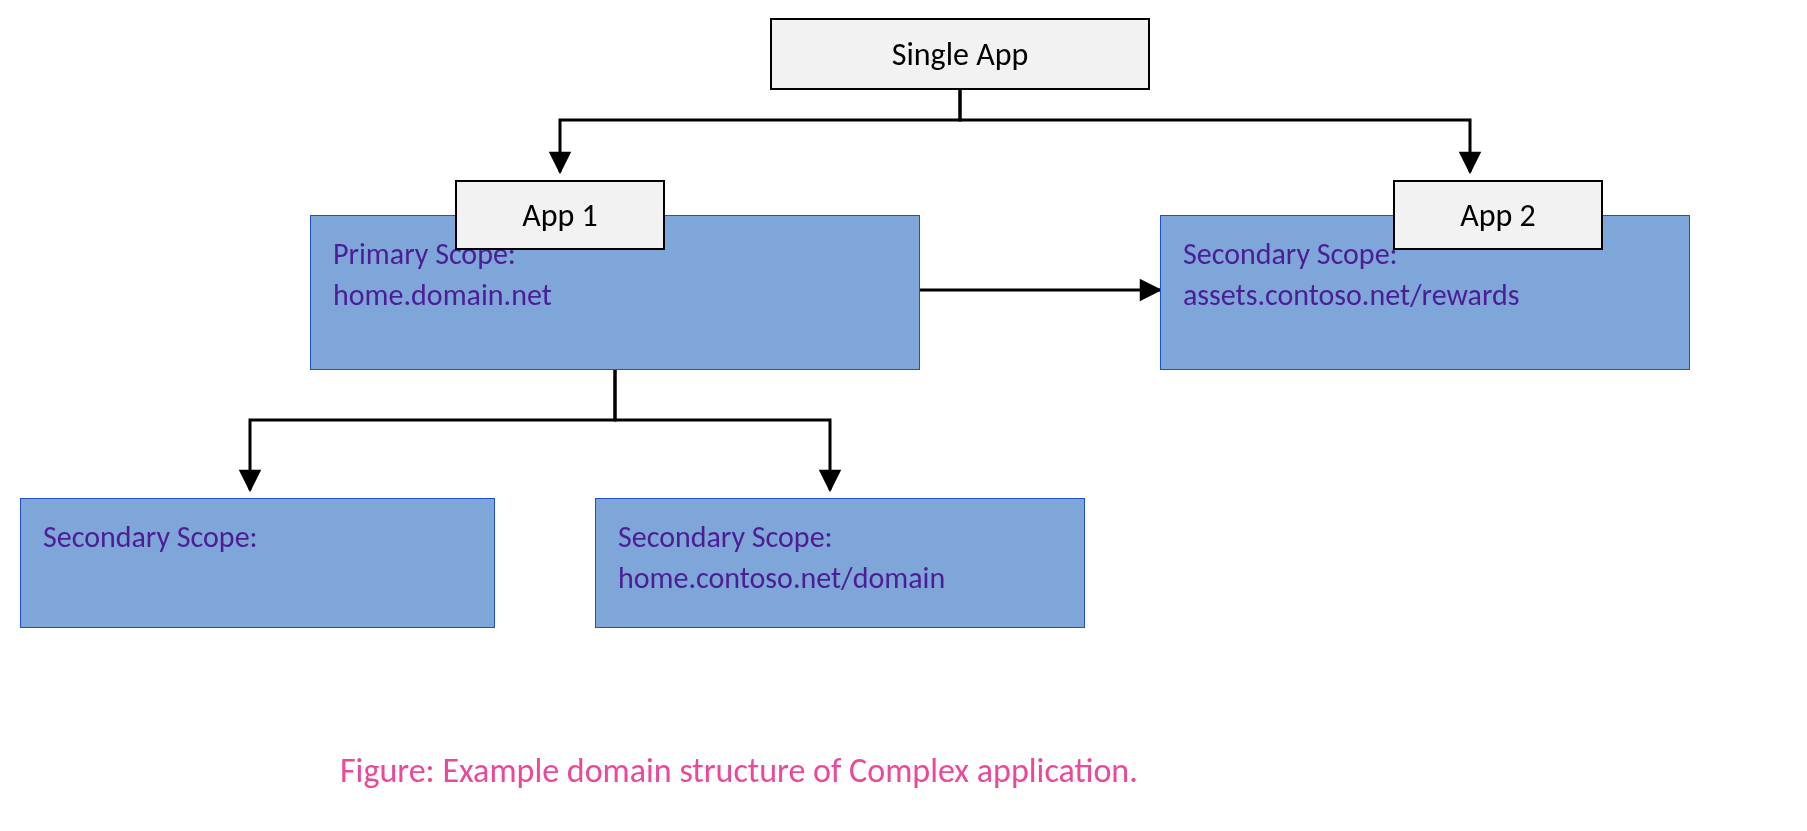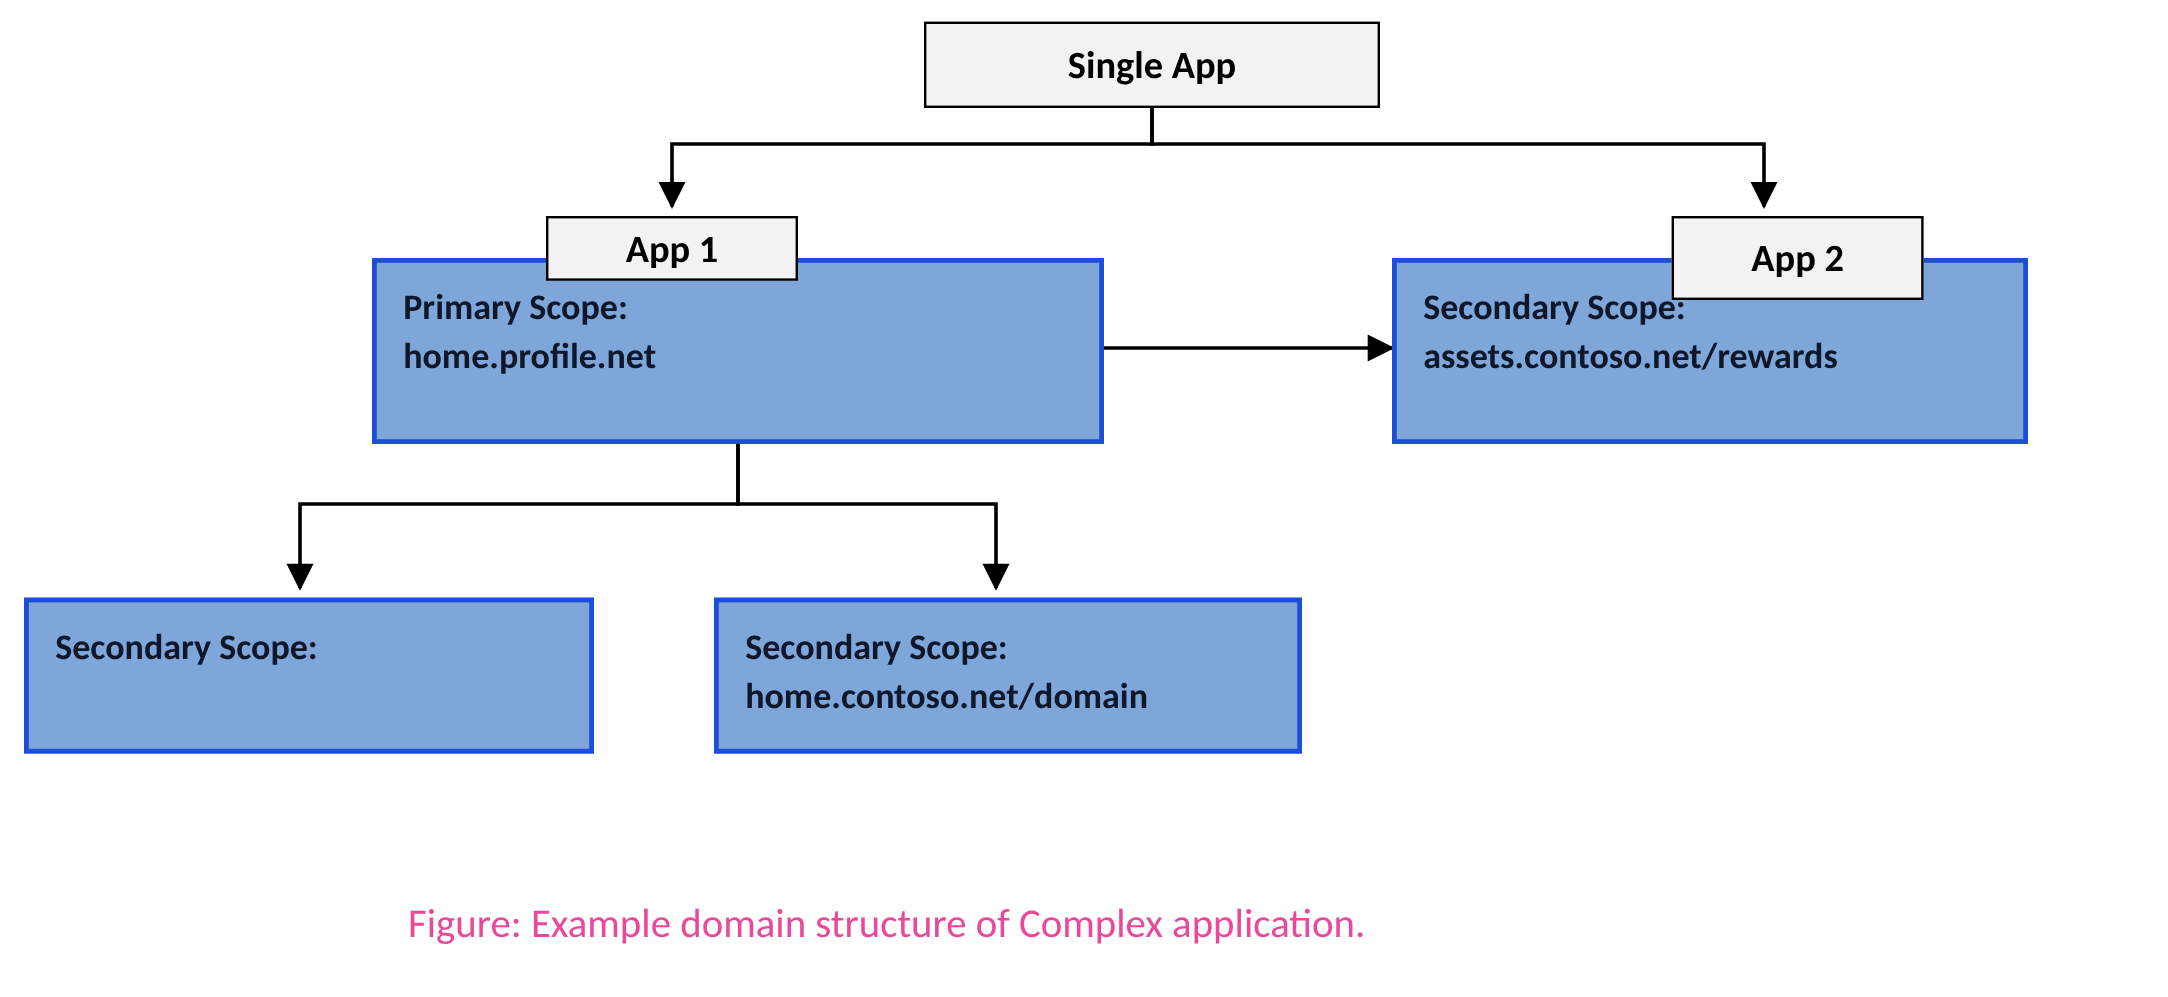--- a/index.html
+++ b/index.html
@@ -12,35 +12,34 @@
     color: #000;
   }
   .canvas {
     position: relative;
     width: 1807px;
     height: 831px;
   }
   .box {
     position: absolute;
     box-sizing: border-box;
-    font-weight: bold;
   }
   .grey-box {
     background: #f2f2f2;
     border: 2px solid #000;
     display: flex;
     align-items: center;
     justify-content: center;
     font-size: 32px;
     color: #000;
   }
   .blue-box {
     background: #7ea6d9;
-    border: 4px solid #1d4ed8;
-    color: #0f172a;
+    border: 1px solid #1d4ed8;
+    color: #4c1d95;
     font-size: 30px;
     padding: 18px 22px;
     line-height: 1.35;
   }
   .caption {
     position: absolute;
     font-size: 34px;
     color: #ec4899;
   }
   svg.connectors {
@@ -72,24 +71,24 @@
     <path d="M 615 370 V 420 H 250 V 490" fill="none" stroke="#000" stroke-width="3" marker-end="url(#arrow)"></path>
     <path d="M 615 370 V 420 H 830 V 490" fill="none" stroke="#000" stroke-width="3" marker-end="url(#arrow)"></path>
   </svg>
 
   <div class="box grey-box" style="left:770px; top:18px; width:380px; height:72px;">
     <span>Single App</span>
   </div>
 
   <div class="box blue-box" style="left:310px; top:215px; width:610px; height:155px;">
     <div>Primary Scope:</div>
-    <div>home.profile.net</div>
+    <div>home.domain.net</div>
   </div>
 
-  <div class="box grey-box" style="left:455px; top:180px; width:210px; height:54px;">
+  <div class="box grey-box" style="left:455px; top:180px; width:210px; height:70px;">
     <span>App 1</span>
   </div>
 
   <div class="box blue-box" style="left:1160px; top:215px; width:530px; height:155px;">
     <div>Secondary Scope:</div>
     <div>assets.contoso.net/rewards</div>
   </div>
 
   <div class="box grey-box" style="left:1365px; top:180px; width:210px; height:70px;margin-left:28px;">
     <span>App 2</span>

